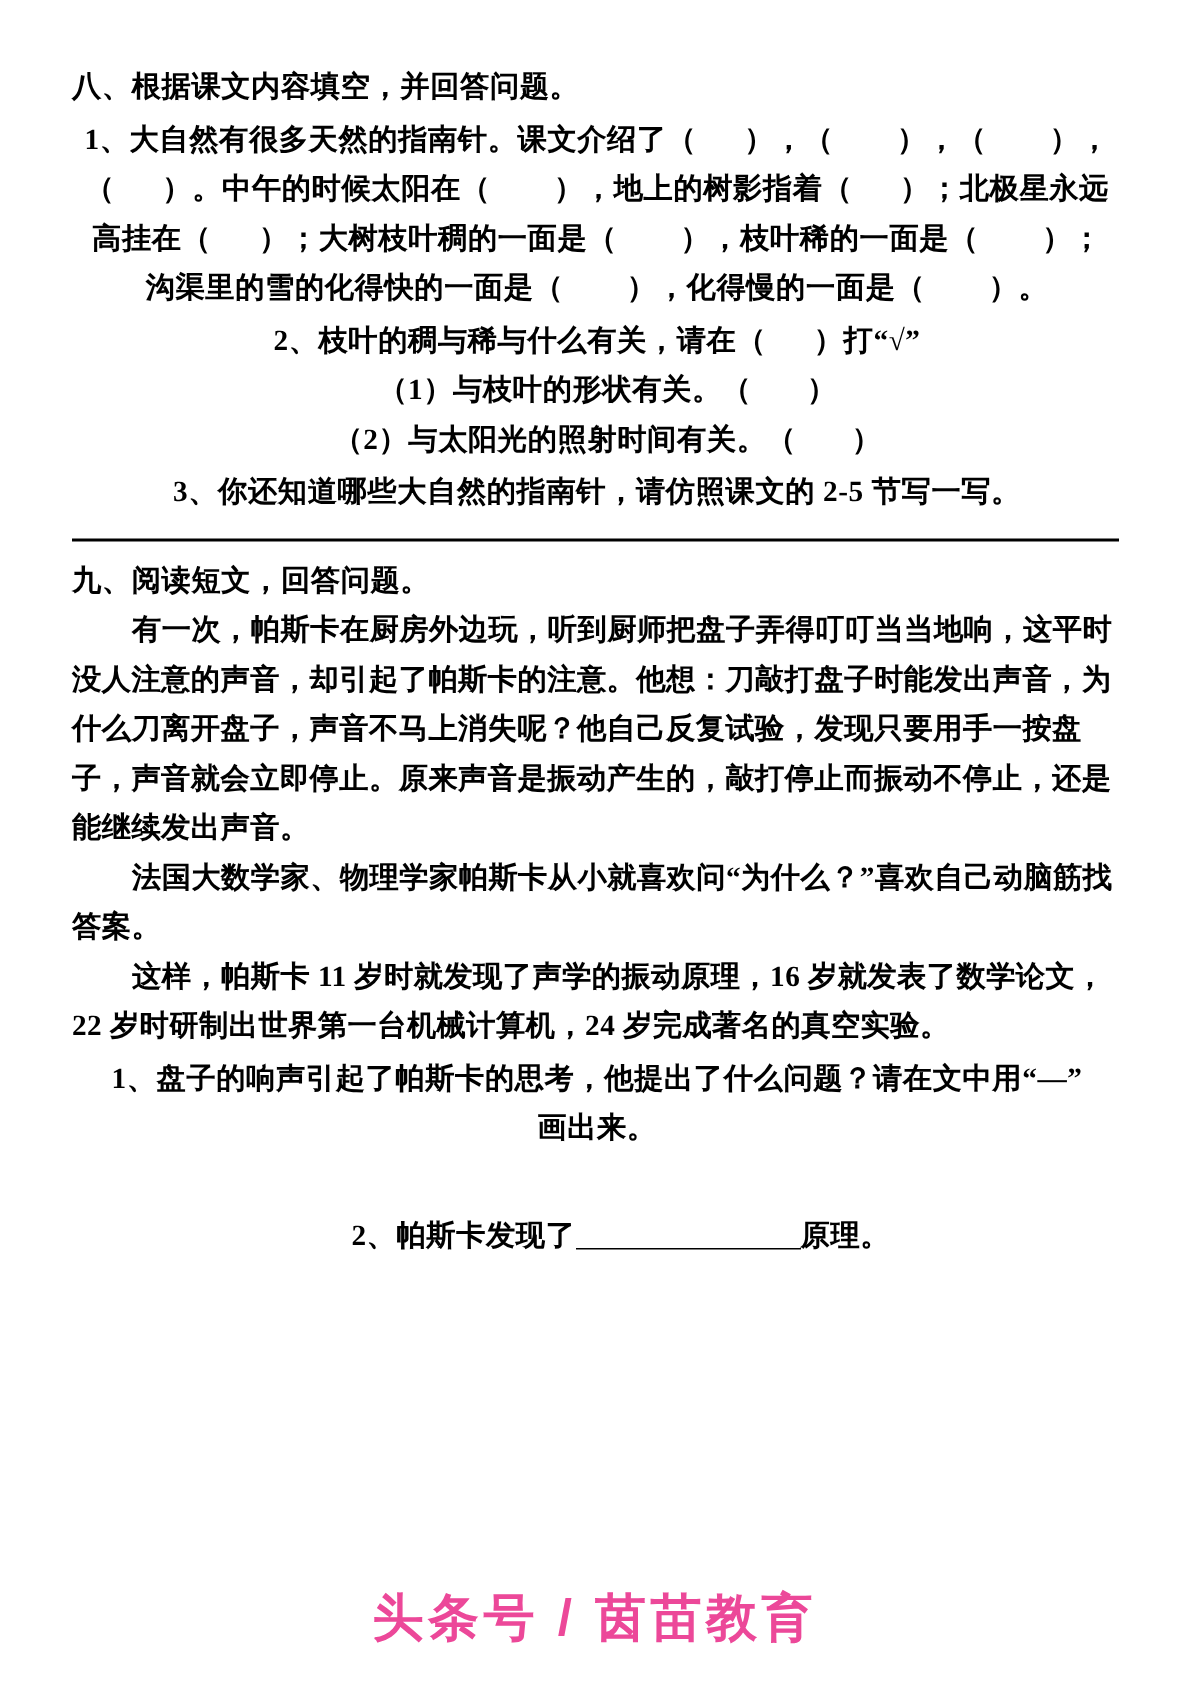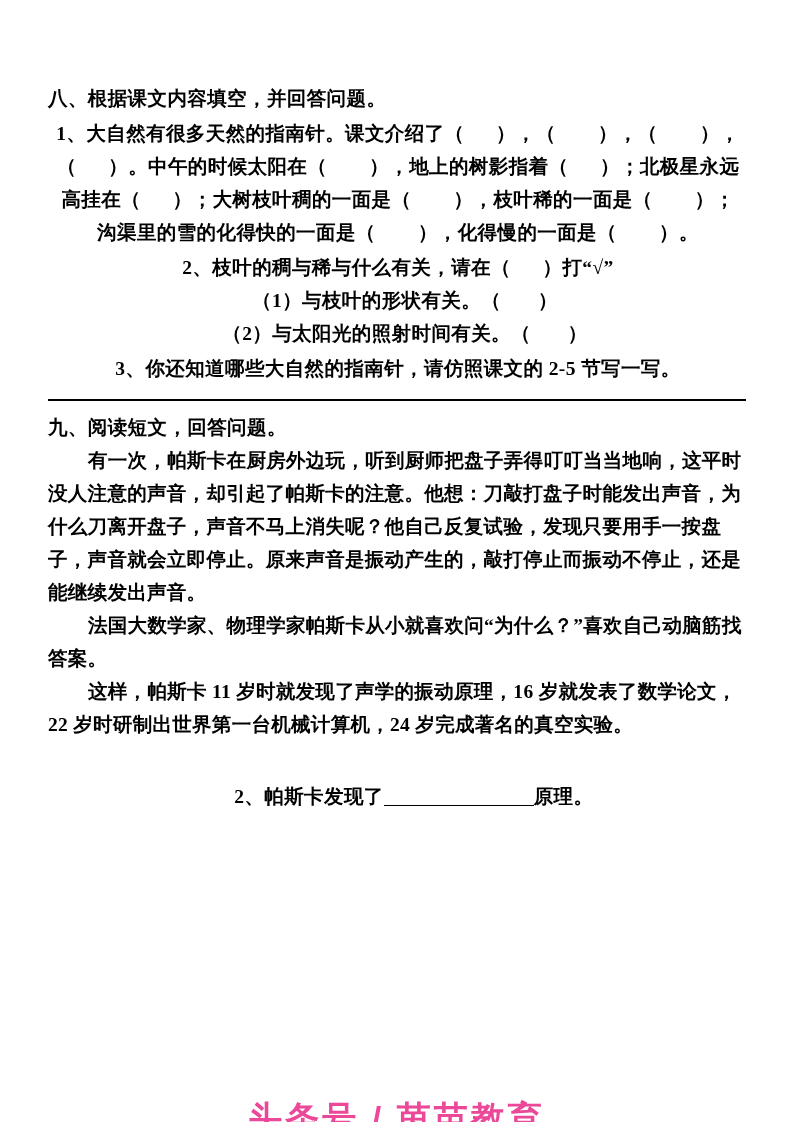--- a/index.html
+++ b/index.html
@@ -14,21 +14,20 @@
     font-family: "Liberation Serif", "DejaVu Serif", serif;
     color: #000000;
     overflow: hidden;
   }
   .page {
     position: absolute;
     left: 0; top: 0;
     width: 793px;
     height: 960px;
     background: #fff;
-    margin-top: 40px;
   }
   .content {
     position: absolute;
     left: 48px;
     top: 42px;
     width: 700px;
   }
   .line {
     font-size: 19.5px;
     line-height: 33px;
@@ -102,20 +101,24 @@
 
     <hr class="hr">
 
     <div class="sec-title">九、阅读短文，回答问题。</div>
 
 
     <div class="para indent-para">有一次，帕斯卡在厨房外边玩，听到厨师把盘子弄得叮叮当当地响，这平时没人注意的声音，却引起了帕斯卡的注意。他想：刀敲打盘子时能发出声音，为什么刀离开盘子，声音不马上消失呢？他自己反复试验，发现只要用手一按盘子，声音就会立即停止。原来声音是振动产生的，敲打停止而振动不停止，还是能继续发出声音。</div>
     <div class="para indent-para">法国大数学家、物理学家帕斯卡从小就喜欢问“为什么？”喜欢自己动脑筋找答案。</div>
     <div class="para indent-para">这样，帕斯卡 11 岁时就发现了声学的振动原理，16 岁就发表了数学论文，22 岁时研制出世界第一台机械计算机，24 岁完成著名的真空实验。</div>
 
+    <div class="q-block">
+      <div class="line">1、盘子的响声引起了帕斯卡的思考，他提出了什么问题？请在文中用“—”</div>
+      <div class="line">画出来。</div>
+    </div>
 
     <div class="gap-sm"></div>
 
     <div class="line">
       <span>2、帕斯卡发现了</span><span class="blank-inline"></span><span>原理。</span>
     </div>
 
   </div>
 
   <div class="watermark">头条号 / 茵苗教育</div>

